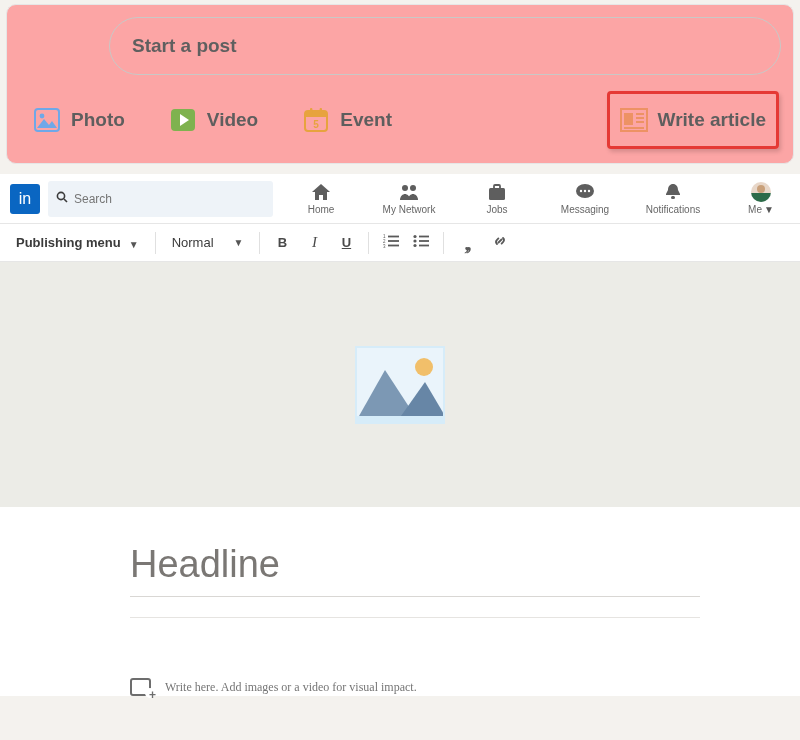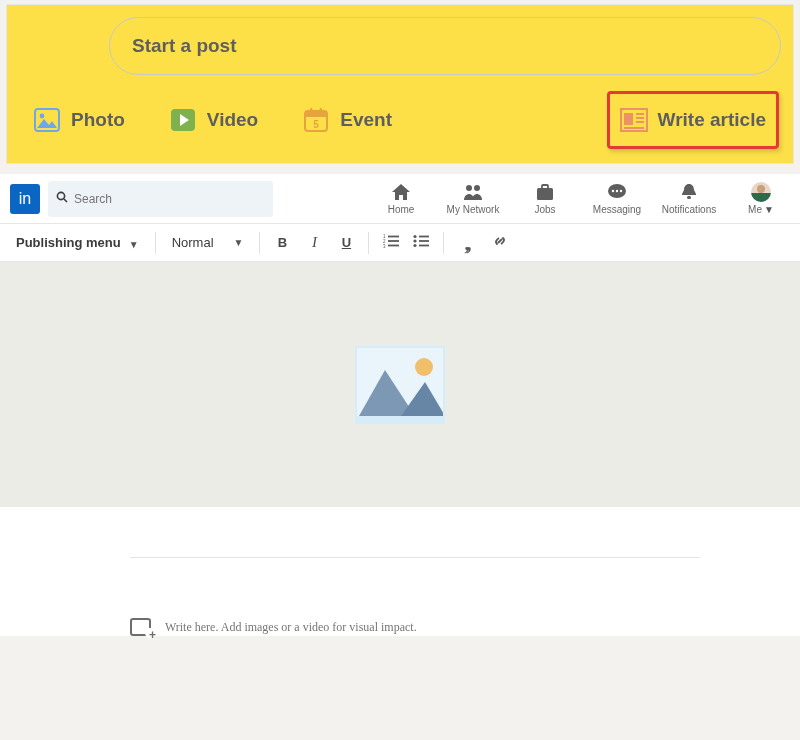--- a/index.html
+++ b/index.html
@@ -1,22 +1,22 @@
 <!DOCTYPE html>
 <html><head>
 <meta charset="utf-8">
 <style>
   * { box-sizing: border-box; margin: 0; padding: 0; font-family: -apple-system, BlinkMacSystemFont, "Segoe UI", Arial, sans-serif; }
   body { width: 800px; height: 740px; background: #f4f2ee; overflow: hidden; }
 
   
   .share-card {
-    background: #fde047;
+    background: #fca5a5;
     border: 1px solid #e6e6e6;
-    border-radius: 1px;
+    border-radius: 10px;
     margin: 4px 6px 10px 6px;
     padding: 10px 12px 4px 12px;
   }
   .start-post {
     display: flex;
     align-items: center;
     border: 1px solid #c9c8c6;
     border-radius: 36px;
     height: 58px;
     margin: 2px 0 14px 90px;
@@ -61,21 +61,21 @@
     background: #eef3f8; height: 36px;
     border-radius: 3px; padding: 16px 8px;
     width: 225px;
   }
   .searchbox .mag { font-size: 12px; color: #3b3b3b; margin-right: 6px; }
   .searchbox input {
     border: none; background: transparent; outline: none;
     font-size: 12px; color: #666; width: 100%;
   }
   .navspacer { flex: 1; }
-  .navitems { display: flex; gap: 14px; align-items: flex-end; }
+  .navitems { display: flex; gap: 30px; align-items: flex-end; }
   .navitem { display: flex; flex-direction: column; align-items: center; width: 58px; cursor: pointer; }
   .navitem .nicon { height: 20px; display: flex; align-items: center; justify-content: center; color: #5e5e5e; }
   .navitem .nlabel { font-size: 10px; color: #666; margin-top: 2px; white-space: nowrap; }
   .navitem.me .avatar {
     width: 20px; height: 20px; border-radius: 50%;
     background: linear-gradient(#e8d7c9 55%, #2c6b49 55%);
     position: relative; overflow: hidden;
   }
   .navitem.me .avatar::after{
     content:""; position:absolute; left:6px; top:3px; width:8px;height:8px;
@@ -331,20 +331,23 @@
   <div class="cover">
     <div class="cover-ph">
       <span class="sun"></span>
         <span class="mtn1"></span>
         <span class="mtn2"></span>
         <span class="base"></span>
     </div>
   </div>
 
   <div class="article-body">
+    <div class="headline">
+      <span>Headline</span>
+    </div>
     <hr class="divider-long">
     <div class="body-row">
       <span class="add-media"></span>
       <input class="body-input" placeholder="Write here. Add images or a video for visual impact." style="">
     </div>
   </div>
 
 </div>
 
 </body></html>

